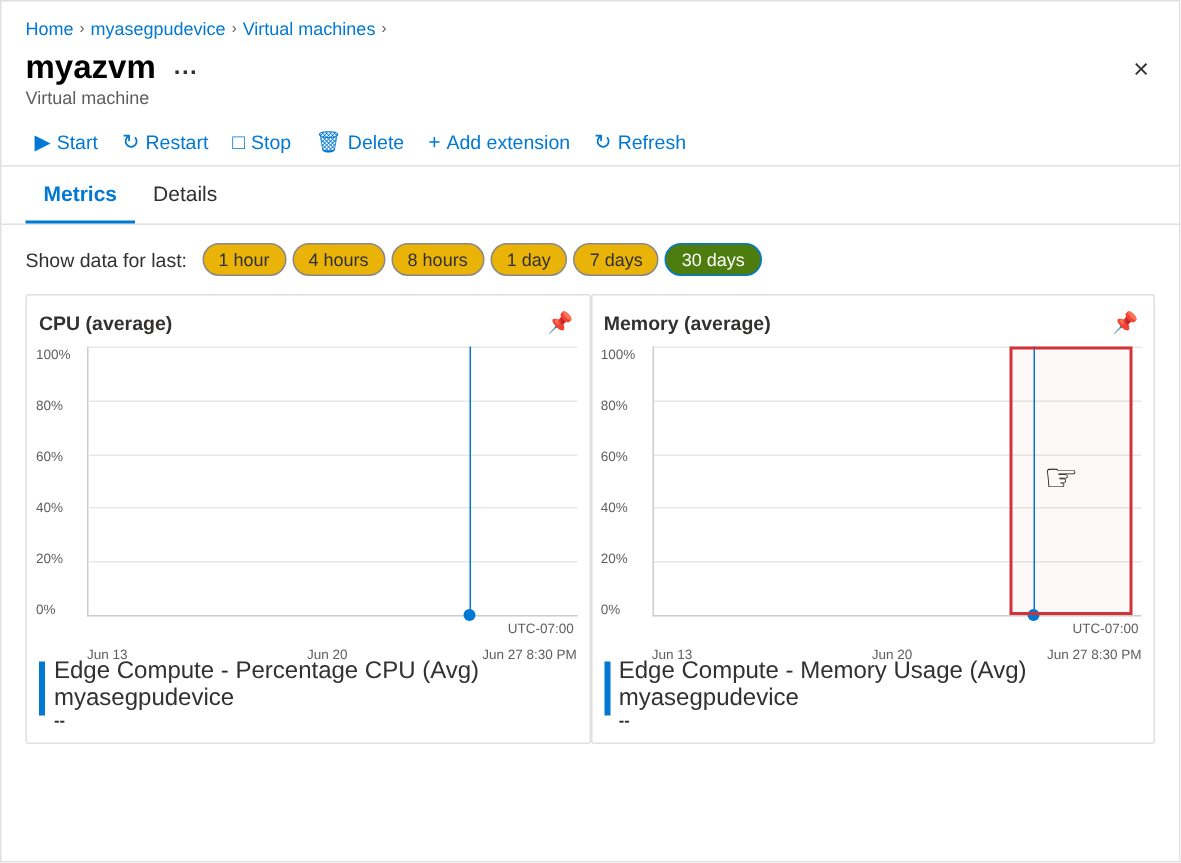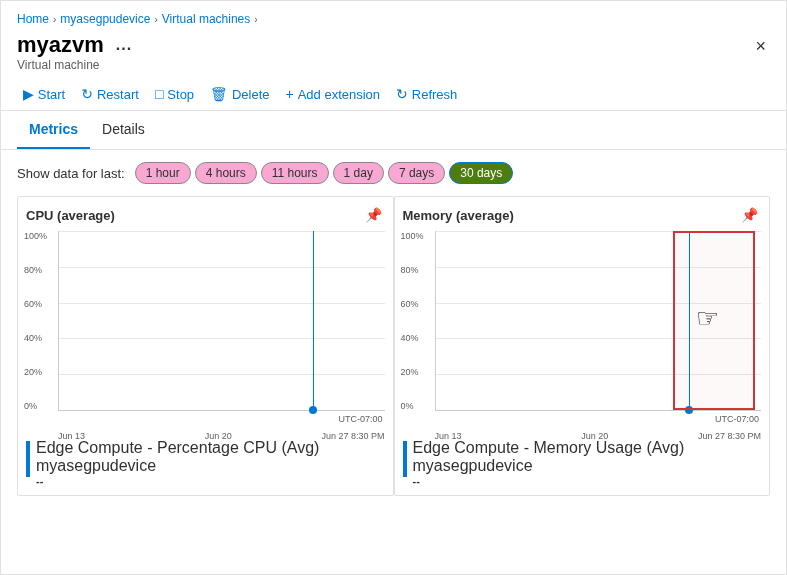--- a/index.html
+++ b/index.html
@@ -93,21 +93,21 @@
       display: flex;
       align-items: center;
       gap: 10px;
       margin-bottom: 12px;
     }
     .show-data-label { font-size: 13px; color: #323130; }
     .time-buttons { display: flex; gap: 4px; }
     .time-btn {
       padding: 3px 10px;
       border: 1px solid #8a8886;
-      background: #f9a8d4;
+      background: #eab308;
       border-radius: 12px;
       font-size: 12px;
       cursor: pointer;
       color: #323130;
     }
     .time-btn.active {
       background: #4d7c0f;
       color: #fff;
       border-color: #0078d4;
     }
@@ -209,21 +209,21 @@
     <div class="tab">Details</div>
   </div>
 
   <div class="content">
 
     <div class="show-data-row">
       <span class="show-data-label">Show data for last:</span>
       <div class="time-buttons">
         <button class="time-btn">1 hour</button>
         <button class="time-btn">4 hours</button>
-        <button class="time-btn">11 hours</button>
+        <button class="time-btn">8 hours</button>
         <button class="time-btn">1 day</button>
         <button class="time-btn">7 days</button>
         <button class="time-btn active">30 days</button>
       </div>
     </div>
 
     <div class="charts-row">
 
       <div class="chart-card">
         <div class="chart-header">

